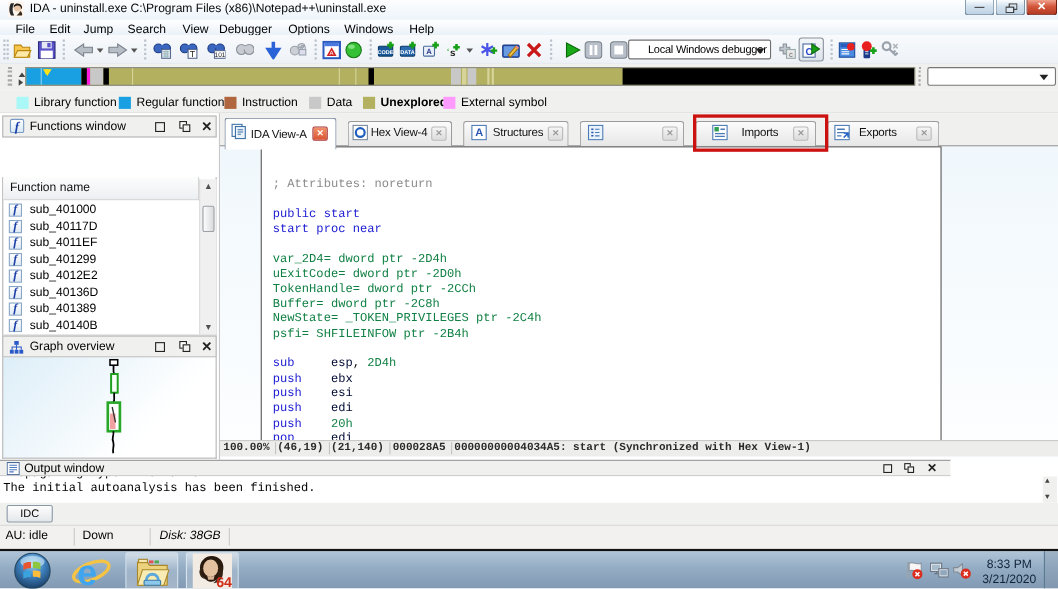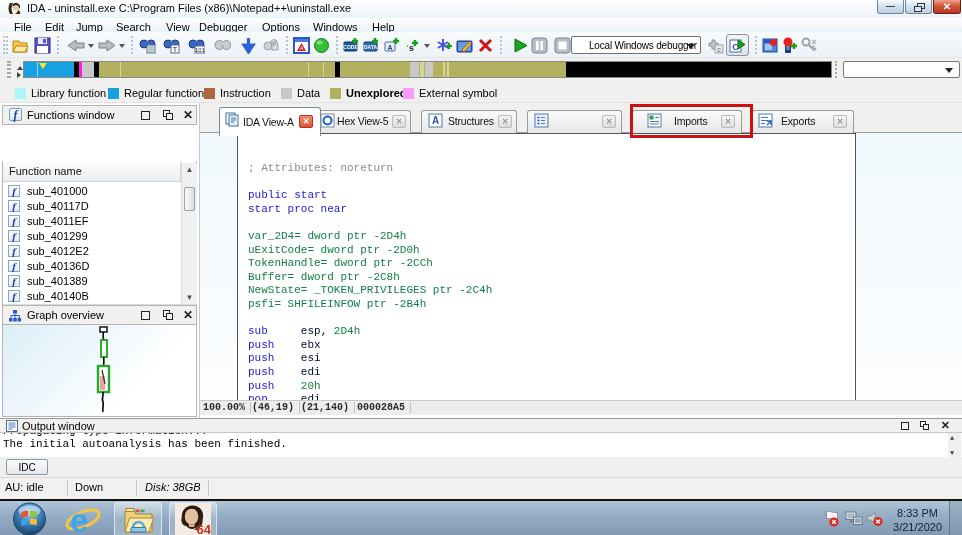--- a/index.html
+++ b/index.html
@@ -46,35 +46,35 @@
 
 .sb{position:absolute;background:#f0f0f0;}
 .sbthumb{position:absolute;background:linear-gradient(90deg,#fdfdfd,#d8dadc);border:1px solid #9aa0a6;border-radius:2px;}
 .sbarrow{position:absolute;font-size:8px;color:#505050;text-align:center;}
 
 #graphpanel-content{position:absolute;left:2px;top:222px;width:195px;height:92px;border:1px solid #b4b4b4;border-top:none;background:linear-gradient(135deg,#ddeef8,#ffffff 70%);}
 
 #mainarea{left:200px;top:103px;width:762px;height:315px;background:linear-gradient(#eff7fc,#fdfeff);}
 #tabbar{position:absolute;left:0;top:0;width:762px;height:30px;background:#f0f0ee;border-bottom:1px solid #9b9b9b;}
 .tab{position:absolute;top:7px;height:23px;background:linear-gradient(#fbfbfb,#e6e6e6);border:1px solid #9b9b9b;border-bottom:none;border-radius:3px 3px 0 0;font-size:10.5px;letter-spacing:-0.2px;color:#111;}
-.tab.active{background:#fff;height:29px;top:4px;z-index:3;border-color:#7a8aa0;margin-left:15px;}
+.tab.active{background:#fff;height:29px;top:4px;z-index:3;border-color:#7a8aa0;}
 .tab .tico{position:absolute;width:15px;height:15px;}
 .tab .tlbl{position:absolute;top:4px;}
 .tclose{position:absolute;top:4px;width:14px;height:13px;border:1px solid #b9b9b9;border-radius:2px;background:linear-gradient(#f5f5f5,#dcdcdc);color:#999;font-size:8px;font-weight:bold;text-align:center;line-height:12px;}
 .tclose.red{background:linear-gradient(#f0926c,#d9542f);border-color:#a33;color:#fff;}
 #redbox{position:absolute;left:430px;top:1px;width:123px;height:34px;border:3px solid #cc1111;z-index:5;}
 
 #doc{position:absolute;left:37px;top:30px;width:619px;height:268px;background:#fff;border:1px solid #555;}
 #code{position:absolute;left:10px;top:28px;font-family:"Liberation Mono",monospace;font-size:11px;line-height:13.6px;white-space:pre;}
 .cm{color:#8b8b8b;}.kb{color:#1a1ad2;}.kg{color:#118044;}.kk{color:#000a32;}
 #viewstatus{position:absolute;left:0;top:297px;width:762px;height:15px;background:#ededeb;border-top:1px solid #c9c9c9;font-family:"Liberation Mono",monospace;font-size:10px;font-weight:bold;color:#2a2a2a;}
 #viewstatus span{position:absolute;top:1px;border-right:1px solid #c4c4c4;padding-right:5px;}
 
 #outpanel{left:0;top:418px;width:962px;height:39px;}
-#outhdr{position:absolute;left:0;top:0;width:962px;height:15px;background:#f0f0ee;border-top:1px solid #9a9a9a;border-bottom:1px solid #c6c6c6;font-size:11px;}
+#outhdr{position:absolute;left:0;top:0;width:864px;height:15px;background:#f0f0ee;border-top:1px solid #9a9a9a;border-bottom:1px solid #c6c6c6;font-size:11px;}
 #outbody{position:absolute;left:0;top:15px;width:962px;height:24px;background:#fff;font-family:"Liberation Mono",monospace;font-size:11px;color:#000;overflow:hidden;}
 #idcrow{left:0;top:457px;width:962px;height:20px;background:#f0f0ee;}
 #idcbtn{position:absolute;left:6px;top:2px;width:42px;height:16px;border:1px solid #8a99a8;border-radius:2px;background:linear-gradient(#fdfdfd,#e4e7ea);font-size:10px;text-align:center;line-height:15px;color:#000;}
 #statusrow{left:0;top:477px;width:962px;height:22px;background:#f2f1ef;border-top:1px solid #d8d8d8;font-size:11px;color:#000;}
 #statusrow span{position:absolute;top:3px;}
 .ssep{position:absolute;top:2px;height:16px;border-left:1px solid #c9c9c9;}
 
 #taskbar{left:0;top:499px;width:962px;height:36px;background:linear-gradient(#b0c4d7,#94adc4 45%,#8199b3);border-top:2px solid #111;}
 .tbtn{position:absolute;top:1px;width:47px;height:34px;border:1px solid #d7e3ee;border-radius:2px;background:linear-gradient(rgba(255,255,255,.45),rgba(255,255,255,.12) 50%,rgba(255,255,255,.28));}
 #clock{position:absolute;right:20px;top:5px;text-align:center;font-size:11px;color:#10233a;line-height:14px;}
@@ -400,21 +400,21 @@
           <path d="M6 6h5M6 8h5M6 10h3" stroke="#3a6ea5" stroke-width="1"></path>
         </svg>
       <span class="tlbl" style="left:23px;top:8px;">IDA View-A</span>
       <div class="tclose red" style="left:79px;top:7px;">✕</div>
     </div>
     <div class="tab" style="left:116px;width:95px;">
       <svg class="tico" style="left:3px;top:2px;" viewBox="0 0 15 15">
           <rect x="1" y="1" width="13" height="13" fill="#fff" stroke="#7a8a9a"></rect>
           <circle cx="7.5" cy="7.5" r="4" fill="none" stroke="#1f5fc0" stroke-width="2"></circle>
         </svg>
-      <span class="tlbl" style="left:20px;">Hex View-5</span>
+      <span class="tlbl" style="left:20px;">Hex View-4</span>
       <div class="tclose" style="left:75px;">✕</div>
     </div>
     <div class="tab" style="left:221px;width:96px;">
       <svg class="tico" style="left:6px;top:2px;" viewBox="0 0 15 15">
           <rect x="1" y="1" width="13" height="13" fill="#fff" stroke="#4a7ab5"></rect>
           <text x="7.5" y="11" font-size="10" font-weight="bold" fill="#2a56b0" text-anchor="middle" font-family="Liberation Sans">A</text>
         </svg>
       <span class="tlbl" style="left:26px;">Structures</span>
       <div class="tclose" style="left:76px;">✕</div>
     </div>
@@ -465,20 +465,21 @@
 <span class="kb">push</span>    <span class="kk">esi</span>
 <span class="kb">push</span>    <span class="kk">edi</span>
 <span class="kb">push</span>    <span class="kg">20h</span>
 <span class="kb">pop</span>     <span class="kk">edi</span></div>
   </div>
   <div id="viewstatus">
     <span style="left:3px;">100.00%</span>
       <span style="left:52px;">(46,19)</span>
       <span style="left:101px;">(21,140)</span>
       <span style="left:157px;">000028A5</span>
+      <span style="left:213px;border-right:none;">00000000004034A5: start (Synchronized with Hex View-1)</span>
   </div>
 </div>
 <div class="abs" id="outpanel">
   <div id="outhdr">
     <svg style="position:absolute;left:6px;top:1px;width:12px;height:12px;" viewBox="0 0 12 12">
         <rect x=".5" y=".5" width="11" height="11" fill="#fff" stroke="#4a6a9a"></rect>
         <path d="M2.5 3h7M2.5 5h7M2.5 7h7M2.5 9h4" stroke="#4a7ac0" stroke-width="1"></path>
       </svg>
     <span style="position:absolute;left:22px;top:1px;">Output window</span>
     <div style="position:absolute;right:53px;top:3px;width:8px;height:8px;border:1.5px solid #222;"></div>

